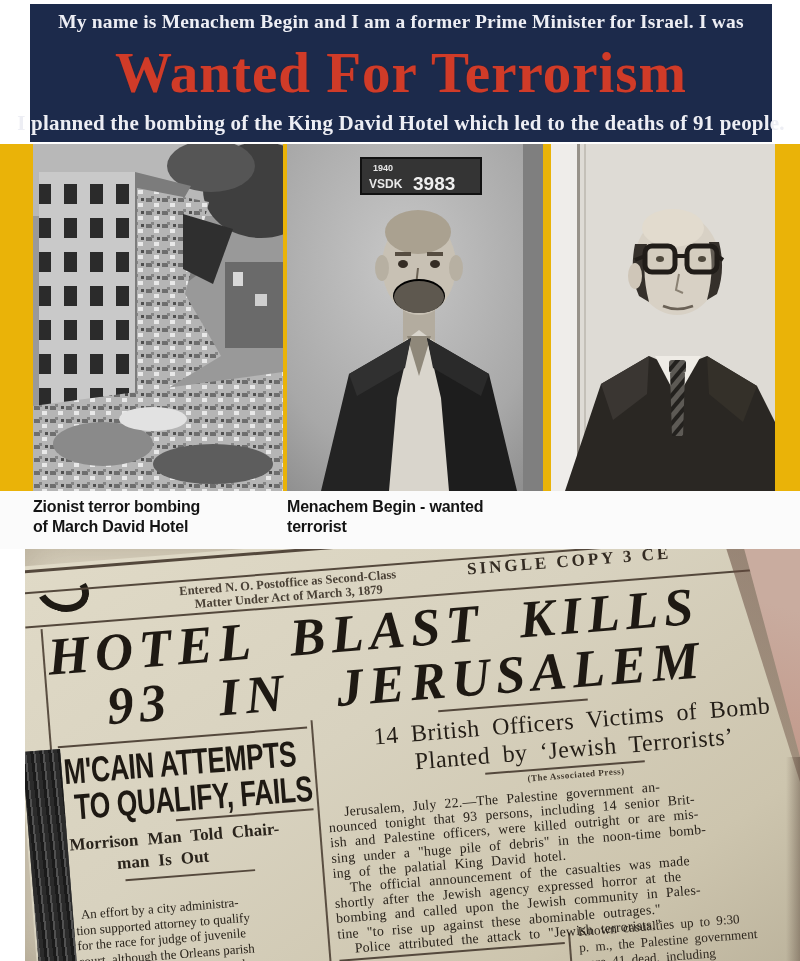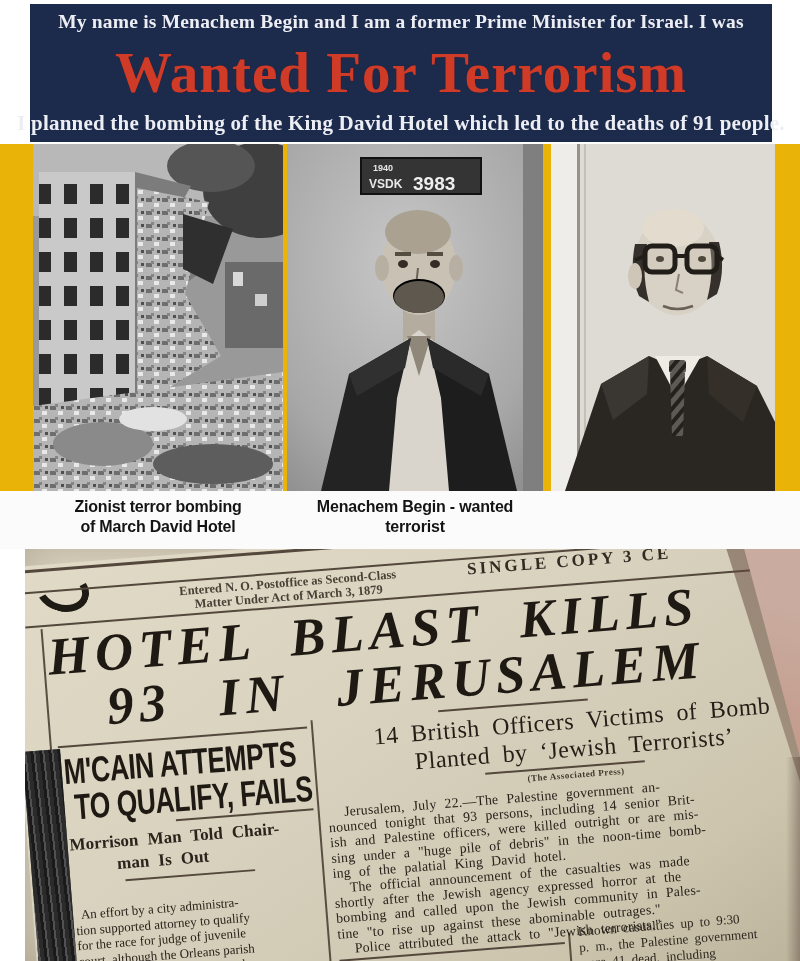--- a/index.html
+++ b/index.html
@@ -16,21 +16,21 @@
           text-shadow:0 0 1px rgba(120,30,20,.6);}
   .h-line3{font-size:21px;}
 
   
   .photostrip{left:0;top:140px;width:800px;height:347px;background:#eab308;}
   .photo{position:absolute;top:0;height:347px;overflow:hidden;}
   .photo svg{display:block;}
 
   
   .captions{left:0;top:487px;width:800px;height:58px;background:#fbfbfb;}
-  .cap{position:absolute;top:6px;text-align:center;font-family:"Liberation Sans",sans-serif;
+  .cap{position:absolute;top:6px;font-family:"Liberation Sans",sans-serif;
        font-weight:bold;font-size:16px;line-height:19.5px;color:#141414;letter-spacing:-.2px;}
 
   
   .news{left:25px;top:545px;width:775px;height:416px;overflow:hidden;
         background:linear-gradient(160deg,#ddd6c3 0%,#d6cfbc 45%,#c3baa4 100%);
         box-shadow:inset 0 0 45px rgba(80,60,40,.28);}
   .paper{position:absolute;left:-18px;top:14px;width:840px;height:470px;
          transform:rotate(-4.5deg);transform-origin:60px 20px;
          background:linear-gradient(150deg,#e0dac7 0%,#d8d2bf 40%,#cdc5ae 75%,#b7ae97 100%);
          color:#241e17;z-index:1;}

